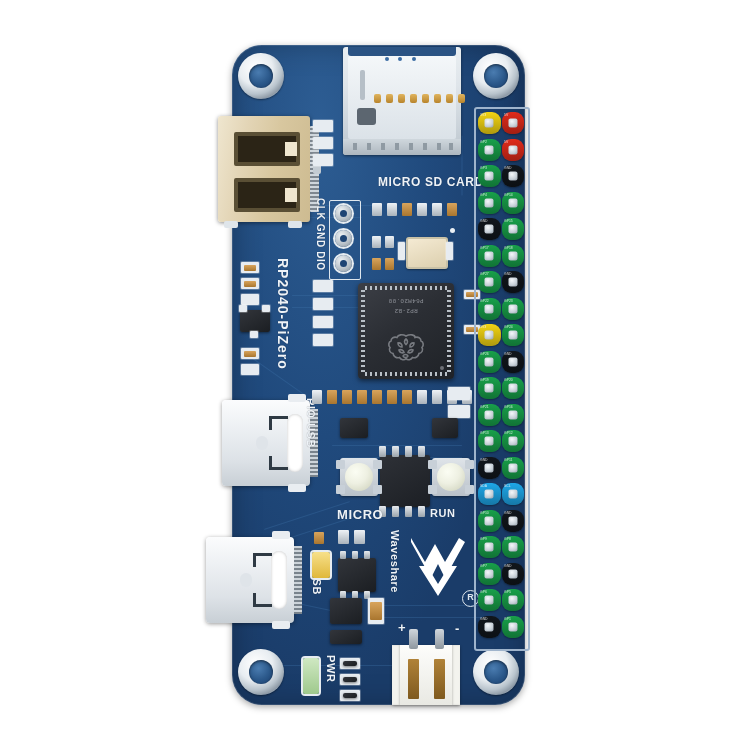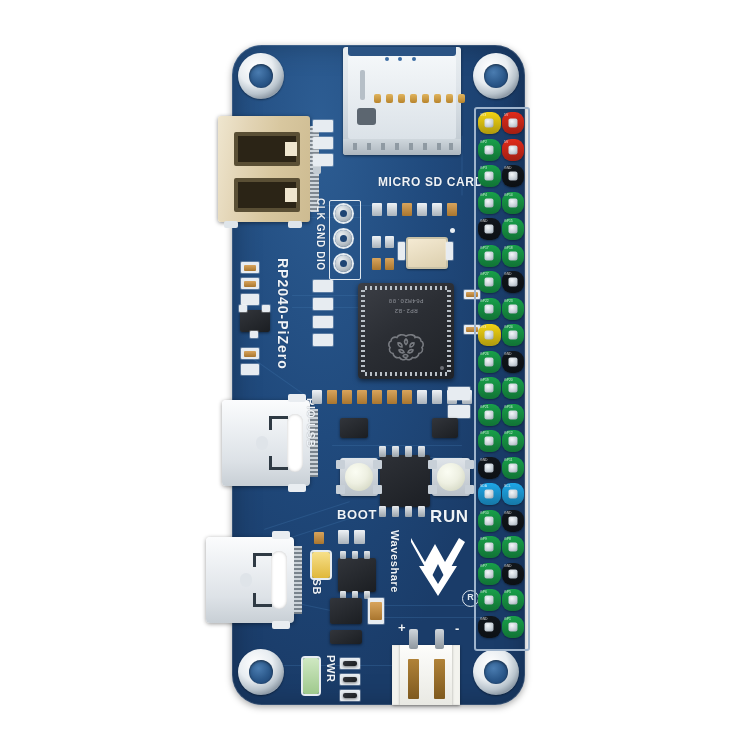--- a/index.html
+++ b/index.html
@@ -377,30 +377,30 @@
       <i></i>
     </div>
 
   <div class="tact" style="left:340px;top:458px;">
     <div class="cap"></div>
     <i style="left:-4px;top:2px;"></i>
       <i style="right:-4px;top:2px;"></i>
     <i style="left:-4px;bottom:2px;"></i>
       <i style="right:-4px;bottom:2px;"></i>
   </div>
-  <div class="silk" style="left:337px;top:508px;font-size:13px;">BOOT</div>
+  <div class="silk" style="left:337px;top:508px;font-size:13px;">MICRO</div>
 
   <div class="tact" style="left:432px;top:458px;">
     <div class="cap"></div>
     <i style="left:-4px;top:2px;"></i>
       <i style="right:-4px;top:2px;"></i>
     <i style="left:-4px;bottom:2px;"></i>
       <i style="right:-4px;bottom:2px;"></i>
   </div>
-  <div class="silk" style="left:430px;top:508px;font-size:17px;">RUN</div>
+  <div class="silk" style="left:430px;top:508px;font-size:11px;">RUN</div>
 
   <div class="blkic" style="left:338px;top:558px;width:38px;height:34px;"></div>
   <div class="soicpins" style="left:340px;top:551px;">
       <i style="width:6px;height:8px;"></i>
       <i style="width:6px;height:8px;"></i>
       <i style="width:6px;height:8px;"></i>
     </div>
   <div class="soicpins" style="left:340px;top:591px;">
       <i style="width:6px;height:8px;"></i>
       <i style="width:6px;height:8px;"></i>

